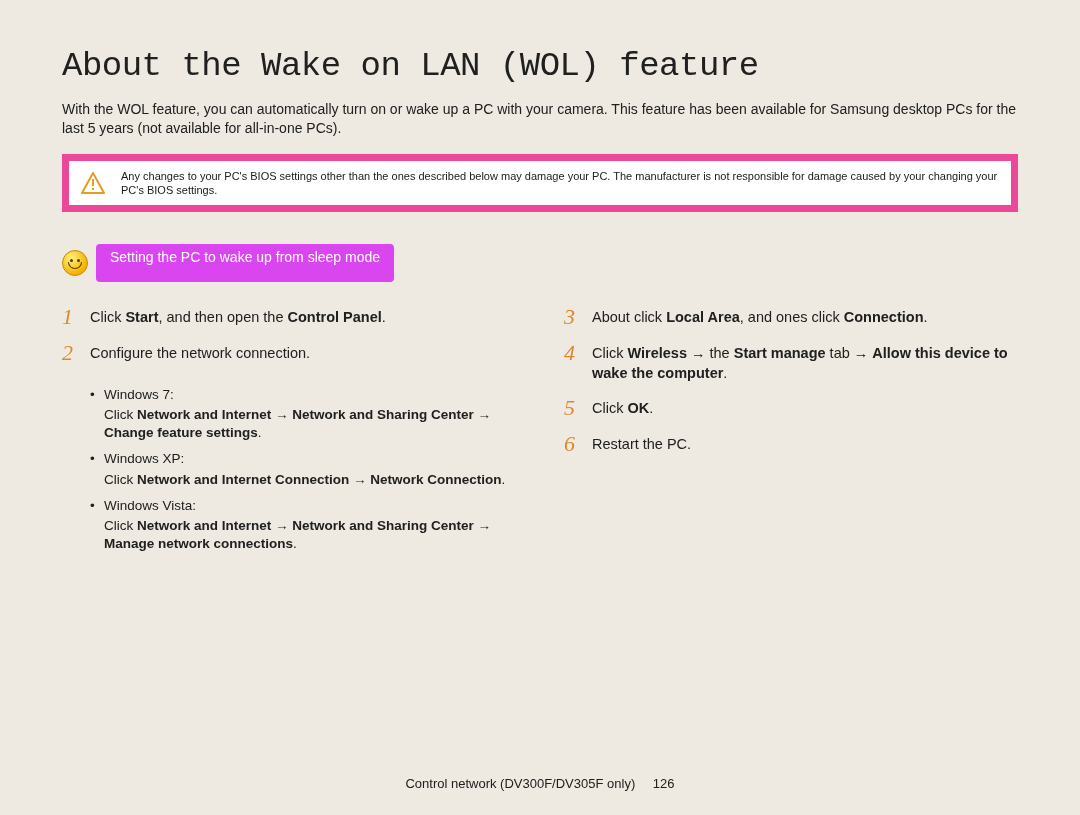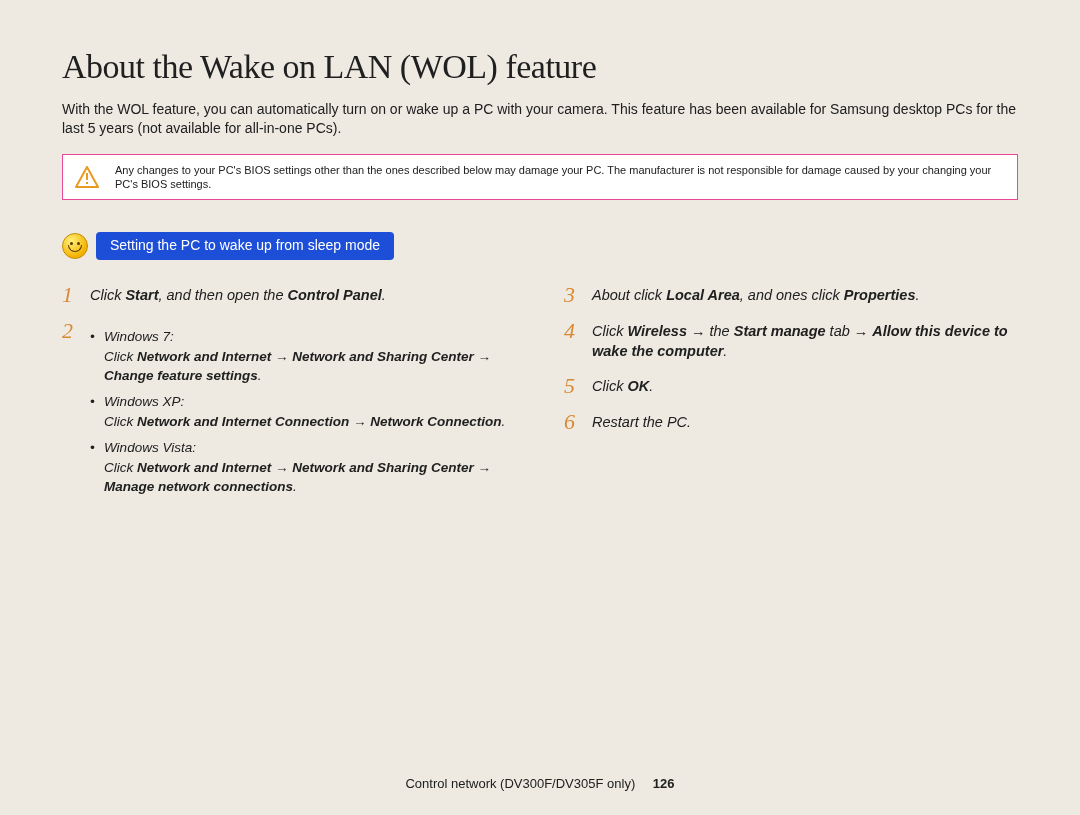--- a/index.html
+++ b/index.html
@@ -9,28 +9,28 @@
     font-family: Arial, Helvetica, sans-serif;
     color: #202020;
     font-size: 14px;
     line-height: 1.35;
     padding: 44px 62px 20px 62px;
     position: relative;
   }
   h1.title {
     font-size: 34px;
     font-weight: 400;
-    font-family: Liberation Serif, serif;
+    font-family: Liberation Mono, monospace;
     letter-spacing: -0.5px;
     margin-bottom: 10px;
     font-stretch: condensed;
   }
   .intro { font-size: 14px; margin-bottom: 16px; }
   .warning-box {
-    border: 1px solid #ec4899;
+    border: 7px solid #ec4899;
     background: #fff;
     padding: 8px 10px 8px 52px;
     position: relative;
     font-size: 11px;
     line-height: 1.3;
     margin-bottom: 32px;
   }
   .warning-icon {
     position: absolute;
     left: 12px; top: 50%; transform: translateY(-50%);
@@ -49,57 +49,57 @@
     content:""; position:absolute; background:#5a3a00; border-radius:50%;
     width:3px; height:3px; top:8px;
   }
   .smiley::before { left:7px; }
   .smiley::after { right:7px; }
   .smiley .mouth {
     position:absolute; left:5px; right:5px; bottom:6px; height:7px;
     border:1.5px solid #5a3a00; border-top:none; border-radius:0 0 12px 12px;
   }
   .pill {
-    background: #1d4ed8;
+    background: #d946ef;
     color: #fff;
     font-size: 14px;
-    padding: 4px 14px 5px;
+    padding: 4px 14px 15px;
     border-radius: 4px;
   }
   .columns {
     display:flex;
     gap: 48px;
   }
   .col { flex:1; }
   .step { display:flex; margin-bottom: 14px; }
   .step-num {
     color:#d88a33;
     font-style: italic;
     font-size: 22px;
     font-weight: 400;
     width: 28px;
     flex: 0 0 28px;
     line-height: 1;
     padding-top: 0px;
     font-family: Georgia, "Times New Roman", serif;
   }
-  .step-body { flex:1; font-size:14.5px; padding-top:2px;font-style:italic; }
-  .sub-list { margin-top:6px; }
+  .step-body { flex:1; font-size:14.5px; padding-top:2px; }
+  .sub-list { margin-top:22px; }
   .sub-item { font-size:13.5px; margin-bottom:8px; padding-left:14px; position:relative; }
   .sub-item::before { content:"•"; position:absolute; left:0; top:0; }
   .sub-item .os { display:block; margin-bottom:2px; }
   b { font-weight:700; }
   .footer {
     position:absolute;
     bottom: 22px;
     left:0; right:0;
     text-align:center;
     font-size: 13px;
   }
-  .footer .pg { font-weight:700; margin-left:14px; }
+  .footer .pg { font-weight:400; margin-left:14px; }
 </style>
 </head>
 <body>
 
 <h1 class="title">About the Wake on LAN (WOL) feature</h1>
 
 <p class="intro">With the WOL feature, you can automatically turn on or wake up a PC with your camera. This feature has been available for Samsung desktop PCs for the last 5 years (not available for all-in-one PCs).</p>
 
 <div class="warning-box">
   <span class="warning-icon">
@@ -125,20 +125,21 @@
     <div class="step">
       <div class="step-num">1</div>
       <div class="step-body">
         <span>Click </span><b>Start</b><span>, and then open the </span><b>Control Panel</b><span>.</span>
       </div>
     </div>
 
     <div class="step">
       <div class="step-num">2</div>
       <div class="step-body">
+        <span>Configure the network connection.</span>
         <div class="sub-list">
           <div class="sub-item">
             <span class="os">Windows 7:</span>
             <span>Click </span><b>Network and Internet</b><span> → </span><b>Network and Sharing Center</b><span> → </span><b>Change feature settings</b><span>.</span>
           </div>
           <div class="sub-item">
             <span class="os">Windows XP:</span>
             <span>Click </span><b>Network and Internet Connection</b><span> → </span><b>Network Connection</b><span>.</span>
           </div>
           <div class="sub-item">
@@ -149,21 +150,21 @@
       </div>
     </div>
 
   </div>
 
   <div class="col">
 
     <div class="step">
       <div class="step-num">3</div>
       <div class="step-body">
-        <span>About click </span><b>Local Area</b><span>, and ones click </span><b>Properties</b><span>.</span>
+        <span>About click </span><b>Local Area</b><span>, and ones click </span><b>Connection</b><span>.</span>
       </div>
     </div>
 
     <div class="step">
       <div class="step-num">4</div>
       <div class="step-body">
         <span>Click </span><b>Wireless</b><span> → the </span><b>Start manage</b><span> tab → </span><b>Allow this device to wake the computer</b><span>.</span>
       </div>
     </div>
 

